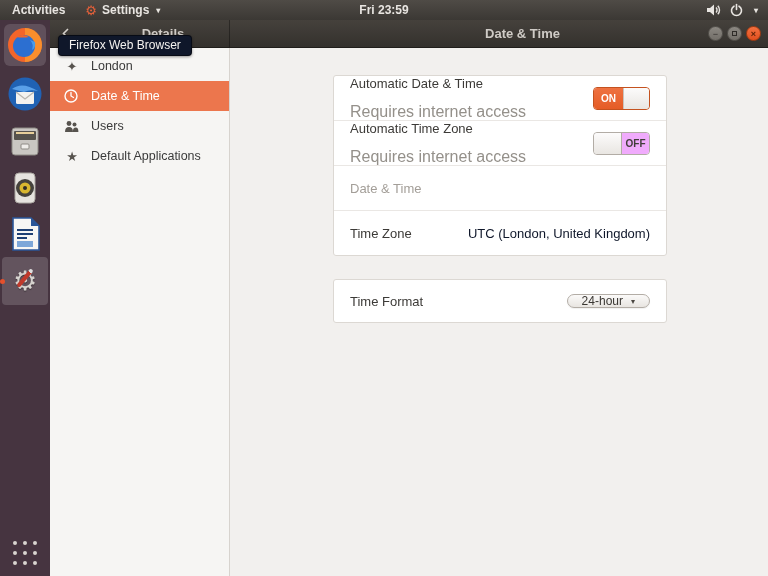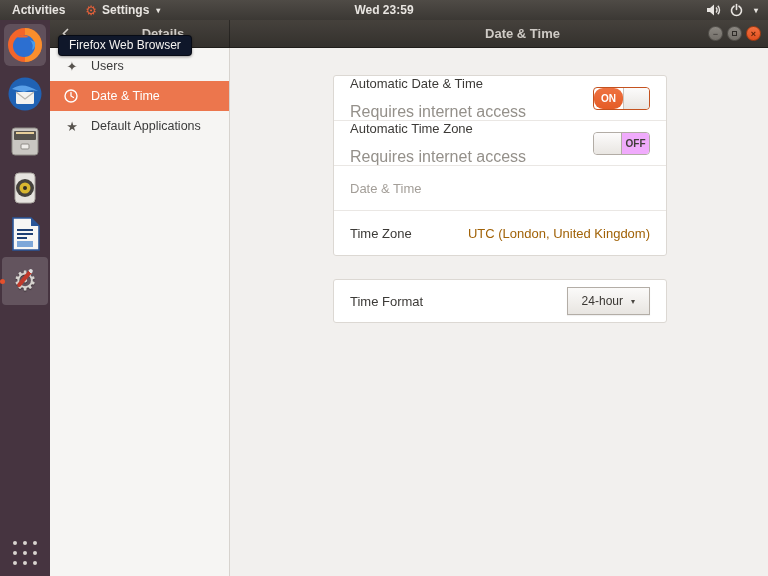--- a/index.html
+++ b/index.html
@@ -59,53 +59,53 @@
   
   .main { position:absolute; left:230px; top:48px; right:0; bottom:0; background:#f2f0ee; }
   .card { position:absolute; left:103px; width:334px; background:#ffffff; border:1px solid #dcd8d3; border-radius:3px; }
   .card1 { top:27px; height:181px; }
   .card2 { top:231px; height:44px; display:flex; align-items:center; padding:0 16px; }
   .srow { height:45px; display:flex; align-items:center; padding:12px 16px; border-bottom:1px solid #eae7e4; }
   .srow:last-child { border-bottom:none; }
   .srow .titles { display:flex; flex-direction:column; justify-content:center; }
   .row-title { font-size:13px; color:#3c3a37; }
   .row-sub { font-size:16px; color:#94908a; margin-top:12px;text-align:center; }
-  .row-value { margin-left:auto; font-size:13px; color:#a16207; }
+  .row-value { margin-left:auto; font-size:13px; color:#0f172a; }
   .srow.disabled .row-title, .srow.disabled .row-value { color:#a39e98; }
 
   
   .toggle { margin-left:auto; width:57px; height:23px; border-radius:4px; display:flex;
     font-size:10px; font-weight:bold; overflow:hidden; }
   .toggle.on { border:1px solid #c4521f; }
   .toggle.off { border:1px solid #b2aca5; }
-  .tg-on-label { flex:1; background:linear-gradient(#ee7241,#e55c26); color:#fff; display:flex; align-items:center; justify-content:center;border-radius:9px; }
+  .tg-on-label { flex:1; background:linear-gradient(#ee7241,#e55c26); color:#fff; display:flex; align-items:center; justify-content:center; }
   .tg-off-label { flex:1; background:#f0abfc; color:#403d39; display:flex; align-items:center; justify-content:center; }
   .knob { width:26px; background:linear-gradient(#fcfbfb,#e9e6e2); }
   .toggle.on .knob { border-left:1px solid #c9c4be; border-radius:0 3px 3px 0; }
   .toggle.off .knob { width:28px; border-right:1px solid #b2aca5; border-radius:3px 0 0 3px; }
 
   
-  .dropdown { margin-left:auto; height:28px; padding:0 14px; border:1px solid #b3ada6; border-radius:0;
+  .dropdown { margin-left:auto; height:14px; padding:0 14px; border:1px solid #b3ada6; border-radius:8px;
     background:linear-gradient(#fbfaf9,#e8e5e1); display:flex; align-items:center; gap:8px;
     font-size:12px; color:#3a3733; box-shadow:0 1px 1px rgba(0,0,0,.06); }
   .dd-caret { font-size:8px; color:#4a4641; }
 
   svg { display:block; }
 </style>
 </head>
 <body>
 
 <div class="topbar">
   <div class="tb-activities">Activities</div>
   <div class="tb-app">
     <span class="tb-gear">⚙</span>
     <span>Settings</span>
     <span class="tb-caret">▾</span>
   </div>
-  <div class="tb-clock">Wed 23:59</div>
+  <div class="tb-clock">Fri 23:59</div>
   <div class="tb-right">
     <span>
       <svg width="15" height="14" viewBox="0 0 15 14">
         <polygon points="1,5 4,5 8,1.5 8,12.5 4,9 1,9" fill="#e8e5e1"></polygon>
         <path d="M10 4.5 a3.5 3.5 0 0 1 0 5" stroke="#e8e5e1" stroke-width="1.4" fill="none"></path>
         <path d="M11.8 2.8 a6 6 0 0 1 0 8.4" stroke="#e8e5e1" stroke-width="1.4" fill="none"></path>
       </svg>
     </span>
     <span>
       <svg width="13" height="14" viewBox="0 0 13 14">
@@ -212,32 +212,43 @@
         </span>
     </span>
   </div>
 </div>
 
 <div class="tooltip">Firefox Web Browser</div>
 
 <div class="sidebar">
   <div class="side-item">
     <span class="side-icon">✦</span>
-    <span>Users</span>
+    <span>London</span>
   </div>
   <div class="side-item selected">
     <span class="side-icon">
       <svg width="14" height="14" viewBox="0 0 14 14">
         <circle cx="7" cy="7" r="6" stroke="#fff" stroke-width="1.4" fill="none"></circle>
         <path d="M7 3.5 V7 L9.5 8.5" stroke="#fff" stroke-width="1.3" fill="none" stroke-linecap="round"></path>
       </svg>
     </span>
     <span>Date &amp; Time</span>
   </div>
   <div class="side-item">
+    <span class="side-icon">
+      <svg width="15" height="13" viewBox="0 0 15 13">
+        <circle cx="5" cy="3.5" r="2.4" fill="#57534e"></circle>
+        <path d="M1 12 q0 -5 4 -5 q4 0 4 5z" fill="#57534e"></path>
+        <circle cx="10.5" cy="4.5" r="2" fill="#57534e"></circle>
+        <path d="M8.8 12 q0 -4.4 3 -4.4 q2.6 0 2.6 4.4z" fill="#57534e"></path>
+      </svg>
+    </span>
+    <span>Users</span>
+  </div>
+  <div class="side-item">
     <span class="side-icon">★</span>
     <span>Default Applications</span>
   </div>
 </div>
 
 <div class="main">
 
   <div class="card card1">
     <div class="srow">
       <div class="titles">

